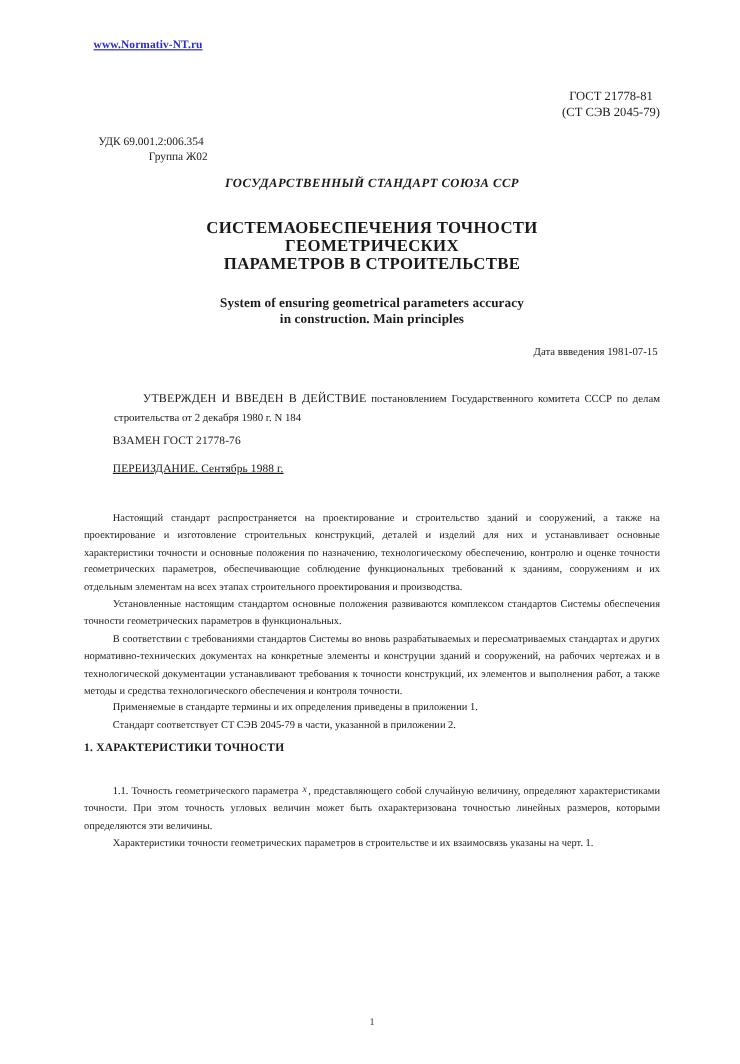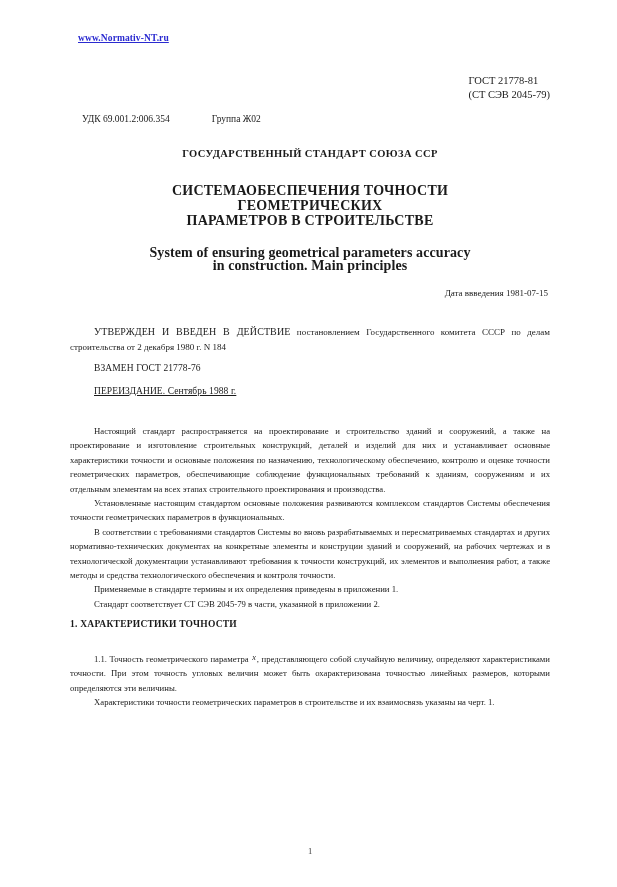--- a/index.html
+++ b/index.html
@@ -40,67 +40,69 @@
     text-decoration: underline;
     letter-spacing: 0.1px;
     white-space: nowrap;
   }
 
   
   .gost-block {
     position: absolute;
     right: 0;
     top: 74px;
-    text-align: left;
+    text-align: center;
     font-size: 10.5px;
     line-height: 13.5px;
     white-space: nowrap;
   }
 
   
   .udk-row {
     position: absolute;
     left: 12px;
     right: 0;
     top: 113px;
     display: flex;
     font-size: 9.5px;
     line-height: 12px;
+    flex-direction: column;
   }
   .udk-row .right { padding-right: 2px; margin-left: 42px; }
 
   
   .head {
     position: absolute;
     left: 0;
     right: 0;
     text-align: center;
     font-weight: bold;
     letter-spacing: 0.2px;
   }
   .head-gos {
     top: 148px;
     font-size: 10.5px;
     letter-spacing: 0.4px;
+    font-style: italic;
   }
   .head-sys {
     top: 183px;
     font-size: 14px;
     line-height: 15px;
     letter-spacing: 0.25px;
     padding: 0 30px;
   }
   .head-main {
     top: 226px;
     font-size: 10px;
     letter-spacing: 0.4px;
   }
   .head-en {
     top: 247px;
-    font-size: 14px;
+    font-size: 11px;
     line-height: 12.5px;
     font-weight: bold;
     letter-spacing: 0.1px;
   }
 
   
   .date-intro {
     position: absolute;
     right: 2px;
     top: 288px;
@@ -111,21 +113,21 @@
   
   .approval {
     position: absolute;
     left: 0;
     right: 0;
     top: 325px;
     font-size: 9px;
     line-height: 14.5px;
     text-align: justify;
   }
-  .approval .ind { text-indent: 24px; }
+  .approval .ind { text-indent: 24px; margin-left: 25px; }
   .caps-lead { font-size: 10px; letter-spacing: 0.1px; }
 
   .replaces {
     position: absolute;
     left: 24px;
     top: 363px;
     font-size: 9.5px;
     letter-spacing: 0.1px;
   }
   .reissue {

